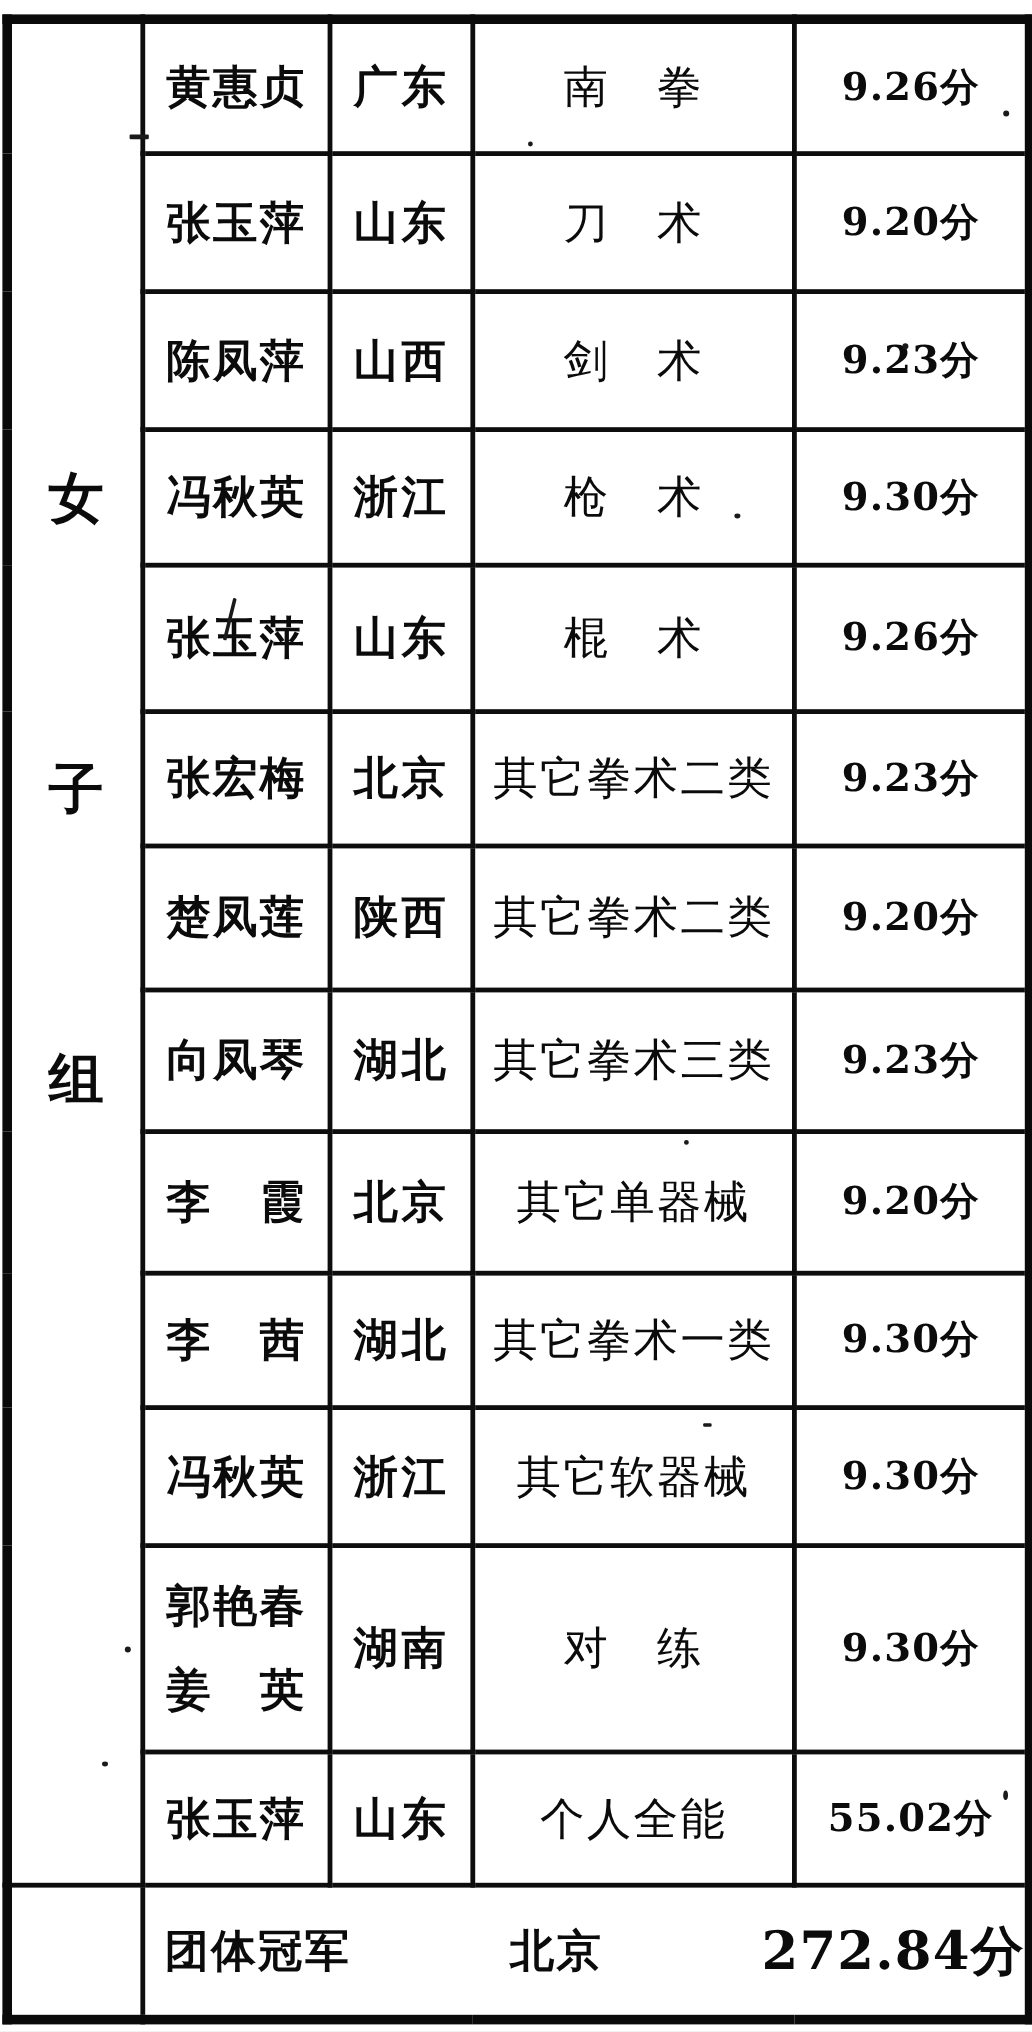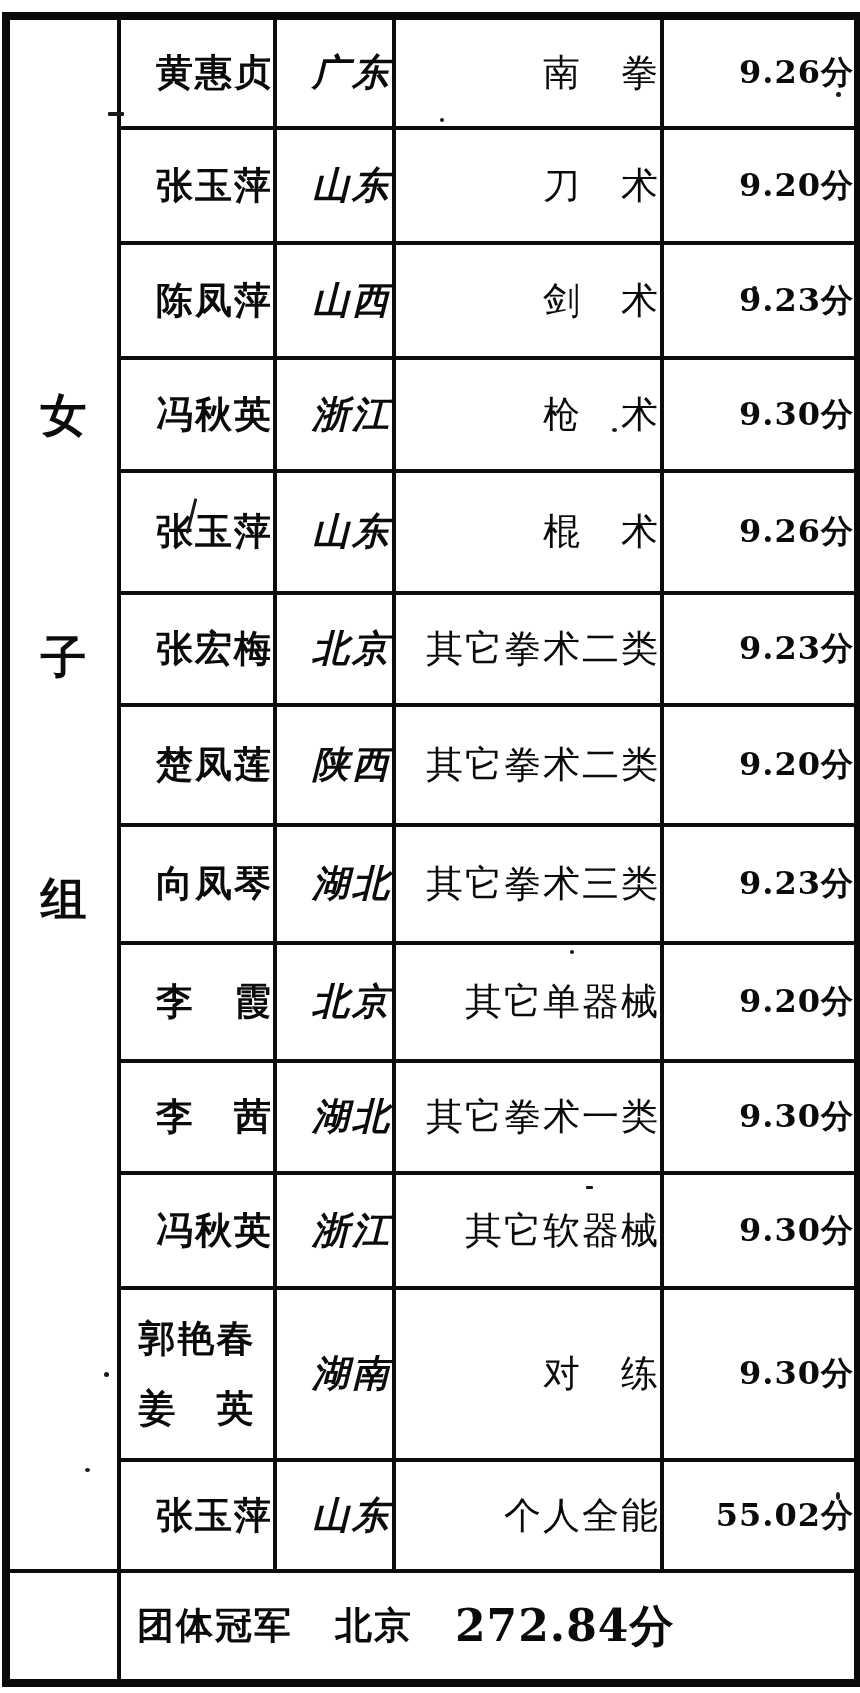--- a/index.html
+++ b/index.html
@@ -14,26 +14,26 @@
   table.results{
     position:absolute;left:2px;top:12px;
     width:852px;
     border-collapse:collapse;
     table-layout:fixed;
     border:8px solid #0a0a0a;
   }
   td{
     border:4px solid #0d0d0d;
     vertical-align:middle;
-    text-align:right;
+    text-align:center;
     padding:0;
     overflow:hidden;
   }
   td.name-cell{font-weight:900;font-size:37px;letter-spacing:2px;}
-  td.province-cell{font-weight:900;font-size:37px;letter-spacing:3px;font-style:italic;}
+  td.province-cell{font-weight:900;font-size:37px;letter-spacing:3px;}
   td.event-cell{font-weight:400;font-size:37px;letter-spacing:2px;}
   td.score-cell{
     font-family:"DejaVu Serif","Liberation Serif",serif;
     font-weight:700;
     font-size:32px;
     letter-spacing:1px;
   }
   td.group-cell{
     vertical-align:top;
   }
@@ -44,20 +44,21 @@
   }
   .two-line-name{display:flex;flex-direction:column;gap:20px;align-items:center;}
   tr.footer-row td.footer-cell{
     text-align:left;
     padding-left:16px;
   }
   .footer-line{
     display:flex;align-items:center;
     font-weight:900;font-size:37px;letter-spacing:2px;
     white-space:nowrap;
+    justify-content:space-between;
   }
   .footer-line .gap1{display:inline-block;width:42px;}
   .footer-line .gap2{display:inline-block;width:42px;}
   .footer-score{
     font-family:"DejaVu Serif","Liberation Serif",serif;
     font-weight:700;font-size:44px;letter-spacing:1px;
   }
   
   .speck{position:absolute;background:#1a1a1a;border-radius:50%;}
   .speck.dash{border-radius:1px;}

